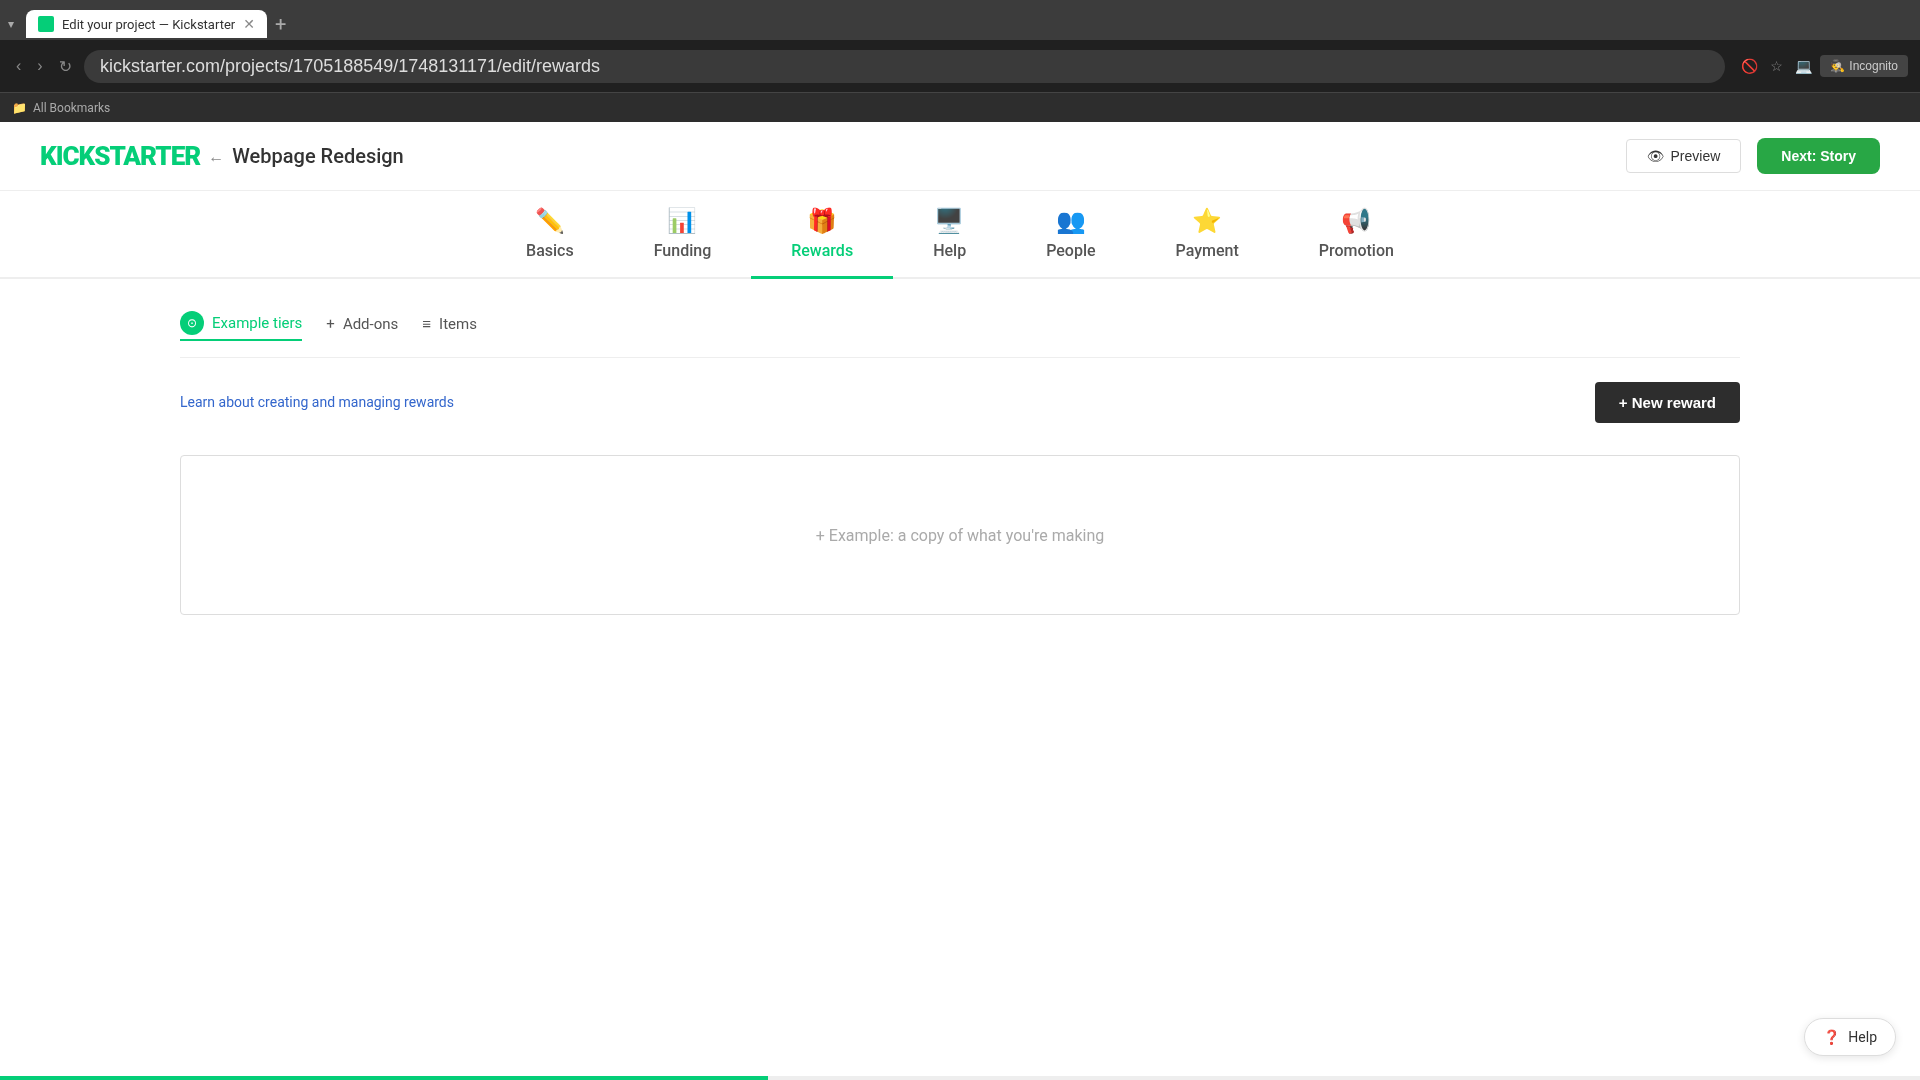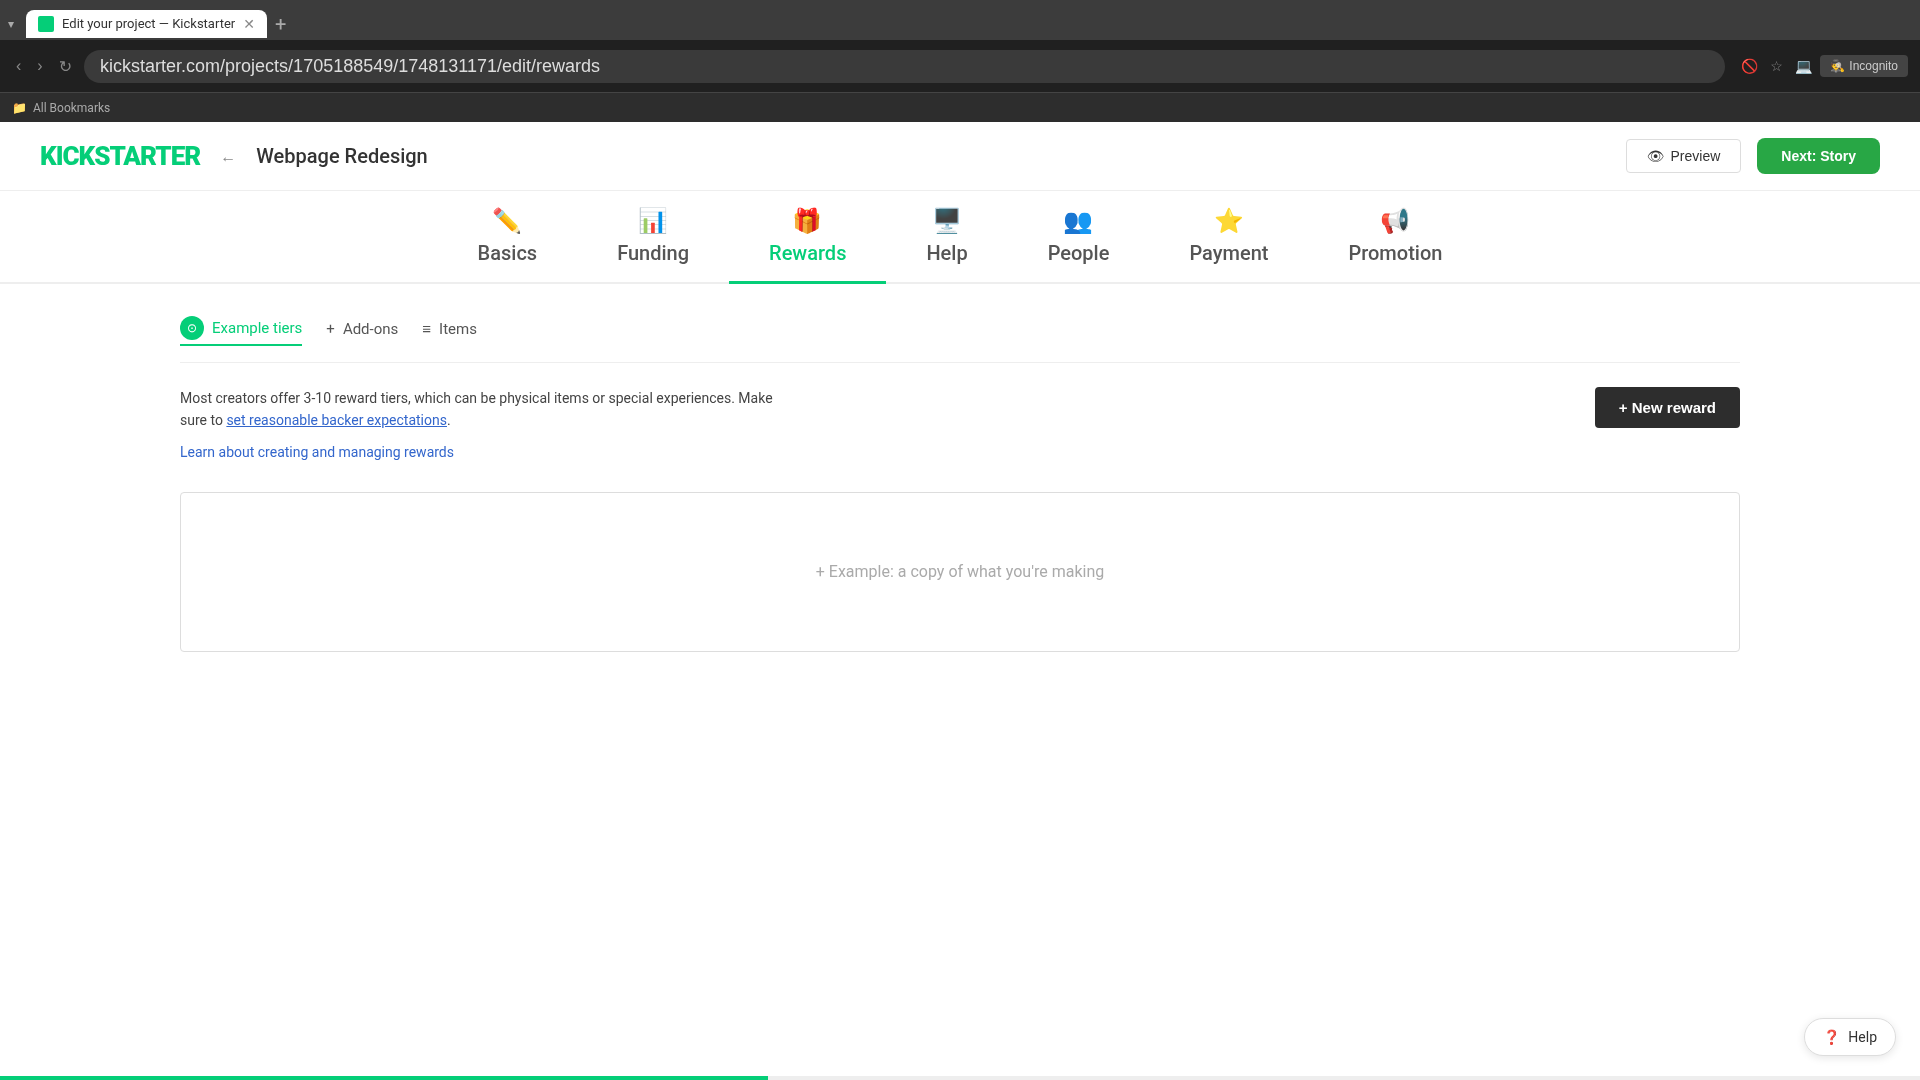--- a/index.html
+++ b/index.html
@@ -1,54 +1,54 @@
 <!DOCTYPE html>
 <html><head>
   <meta charset="utf-8">
   <style>
     * { box-sizing: border-box; margin: 0; padding: 0; }
     body { font-family: -apple-system, BlinkMacSystemFont, 'Segoe UI', Roboto, sans-serif; background: #fff; color: #333; font-size: 14px; }
 
     
     .browser-chrome { background: #2d2d2d; width: 1920px; }
     .browser-tab-bar { background: #3c3c3c; display: flex; align-items: center; padding: 8px 8px 0; gap: 4px; height: 40px; }
-    .browser-tab { background: #2d2d2d; color: #ccc; padding: 6px 12px; border-radius: 8px 8px 0 0; display: flex; gap: 8px; font-size: 13px; min-width: 200px; }
+    .browser-tab { background: #2d2d2d; color: #ccc; padding: 6px 12px; border-radius: 8px 8px 0 0; display: flex; align-items: center; gap: 8px; font-size: 13px; min-width: 200px; }
     .browser-tab.active { background: #fff; color: #333; }
     .browser-tab-favicon { width: 16px; height: 16px; background: #05ce78; border-radius: 2px; flex-shrink: 0; }
     .browser-tab-close { color: #888; font-size: 14px; cursor: pointer; margin-left: auto; }
     .tab-new-btn { color: #aaa; font-size: 20px; cursor: pointer; padding: 0 4px; }
     .tab-dropdown { color: #aaa; font-size: 12px; cursor: pointer; margin-right: 8px; }
 
     .browser-address-bar { background: #202020; padding: 6px 12px; display: flex; align-items: center; gap: 8px; height: 52px; }
     .nav-btn { color: #888; font-size: 16px; cursor: pointer; padding: 4px; background: none; border: none; }
     .address-input { flex: 1; background: #3a3a3a; border: none; border-radius: 20px; padding: 6px 16px; color: #ddd; font-size: 18px; outline: none; }
     .toolbar-icons { display: flex; align-items: center; gap: 12px; margin-left: 8px; }
     .toolbar-icon { color: #888; font-size: 14px; cursor: pointer; }
     .incognito-btn { background: #444; color: #ccc; border: none; border-radius: 4px; padding: 4px 10px; font-size: 12px; cursor: pointer; display: flex; align-items: center; gap: 4px; }
     .bookmarks-bar { background: #2d2d2d; padding: 4px 12px; color: #aaa; font-size: 12px; display: flex; align-items: center; gap: 6px; height: 30px; border-top: 1px solid #444; }
 
     
     .page { background: #fff; min-height: 838px; }
 
     
     .page-header { display: flex; align-items: center; justify-content: space-between; padding: 16px 40px; border-bottom: 1px solid #eee; }
-    .header-left { display: flex; align-items: center; gap: 20px; }
+    .header-left { display: flex; align-items: center; gap: 8px; }
     .kickstarter-logo { color: #05ce78; font-size: 26px; font-weight: 900; letter-spacing: -1px; }
     .breadcrumb-separator { color: #888; font-size: 16px; }
     .project-name { color: #333; font-size: 20px; font-weight: 500; }
     .header-right { display: flex; align-items: center; gap: 16px; }
     .preview-btn { border: 1px solid #ddd; background: #fff; color: #333; padding: 8px 20px; border-radius: 4px; font-size: 14px; cursor: pointer; display: flex; align-items: center; gap: 6px; }
     .next-btn { background: #28a745; color: #fff; border: none; padding: 10px 24px; border-radius: 8px; font-size: 14px; font-weight: 600; cursor: pointer; }
 
     
     .nav-tabs { display: flex; justify-content: center; gap: 0; padding: 0; border-bottom: 2px solid #eee; }
     .nav-tab { display: flex; flex-direction: column; align-items: center; padding: 16px 40px; cursor: pointer; color: #555; font-size: 14px; gap: 6px; position: relative; border-bottom: 3px solid transparent; margin-bottom: -2px; }
     .nav-tab.active { color: #05ce78; border-bottom: 3px solid #05ce78; }
     .nav-tab-icon { font-size: 24px; }
-    .nav-tab-label { font-size: 20px; font-weight: 500; }
+    .nav-tab-label { font-size: 16px; font-weight: 500; }
 
     
     .main-content { padding: 32px 180px; }
 
     
     .sub-nav { display: flex; align-items: center; gap: 24px; margin-bottom: 24px; border-bottom: 1px solid #eee; padding-bottom: 16px; }
     .sub-nav-item { display: flex; align-items: center; gap: 8px; cursor: pointer; color: #555; font-size: 15px; padding-bottom: 4px; }
     .sub-nav-item.active { color: #05ce78; border-bottom: 2px solid #05ce78; }
     .sub-nav-icon { width: 24px; height: 24px; border-radius: 50%; background: #05ce78; display: flex; align-items: center; justify-content: center; color: #fff; font-size: 12px; }
 
@@ -166,24 +166,20 @@
         <span>Add-ons</span>
       </div>
       <div class="sub-nav-item">
         <span>≡</span>
         <span>Items</span>
       </div>
     </div>
 
     <div class="description-area">
       <div>
-        <p class="description-text">
-          <span>Most creators offer 3-10 reward tiers, which can be physical items or special experiences. Make sure to</span>
-          <a href="#">set reasonable backer expectations</a><span>.</span>
-        </p>
         <a href="#" class="learn-link">Learn about creating and managing rewards</a>
       </div>
       <button class="new-reward-btn">+ New reward</button>
     </div>
 
     <div class="reward-card">
       <span>+ Example: a copy of what you're making</span>
     </div>
 
   </div>

